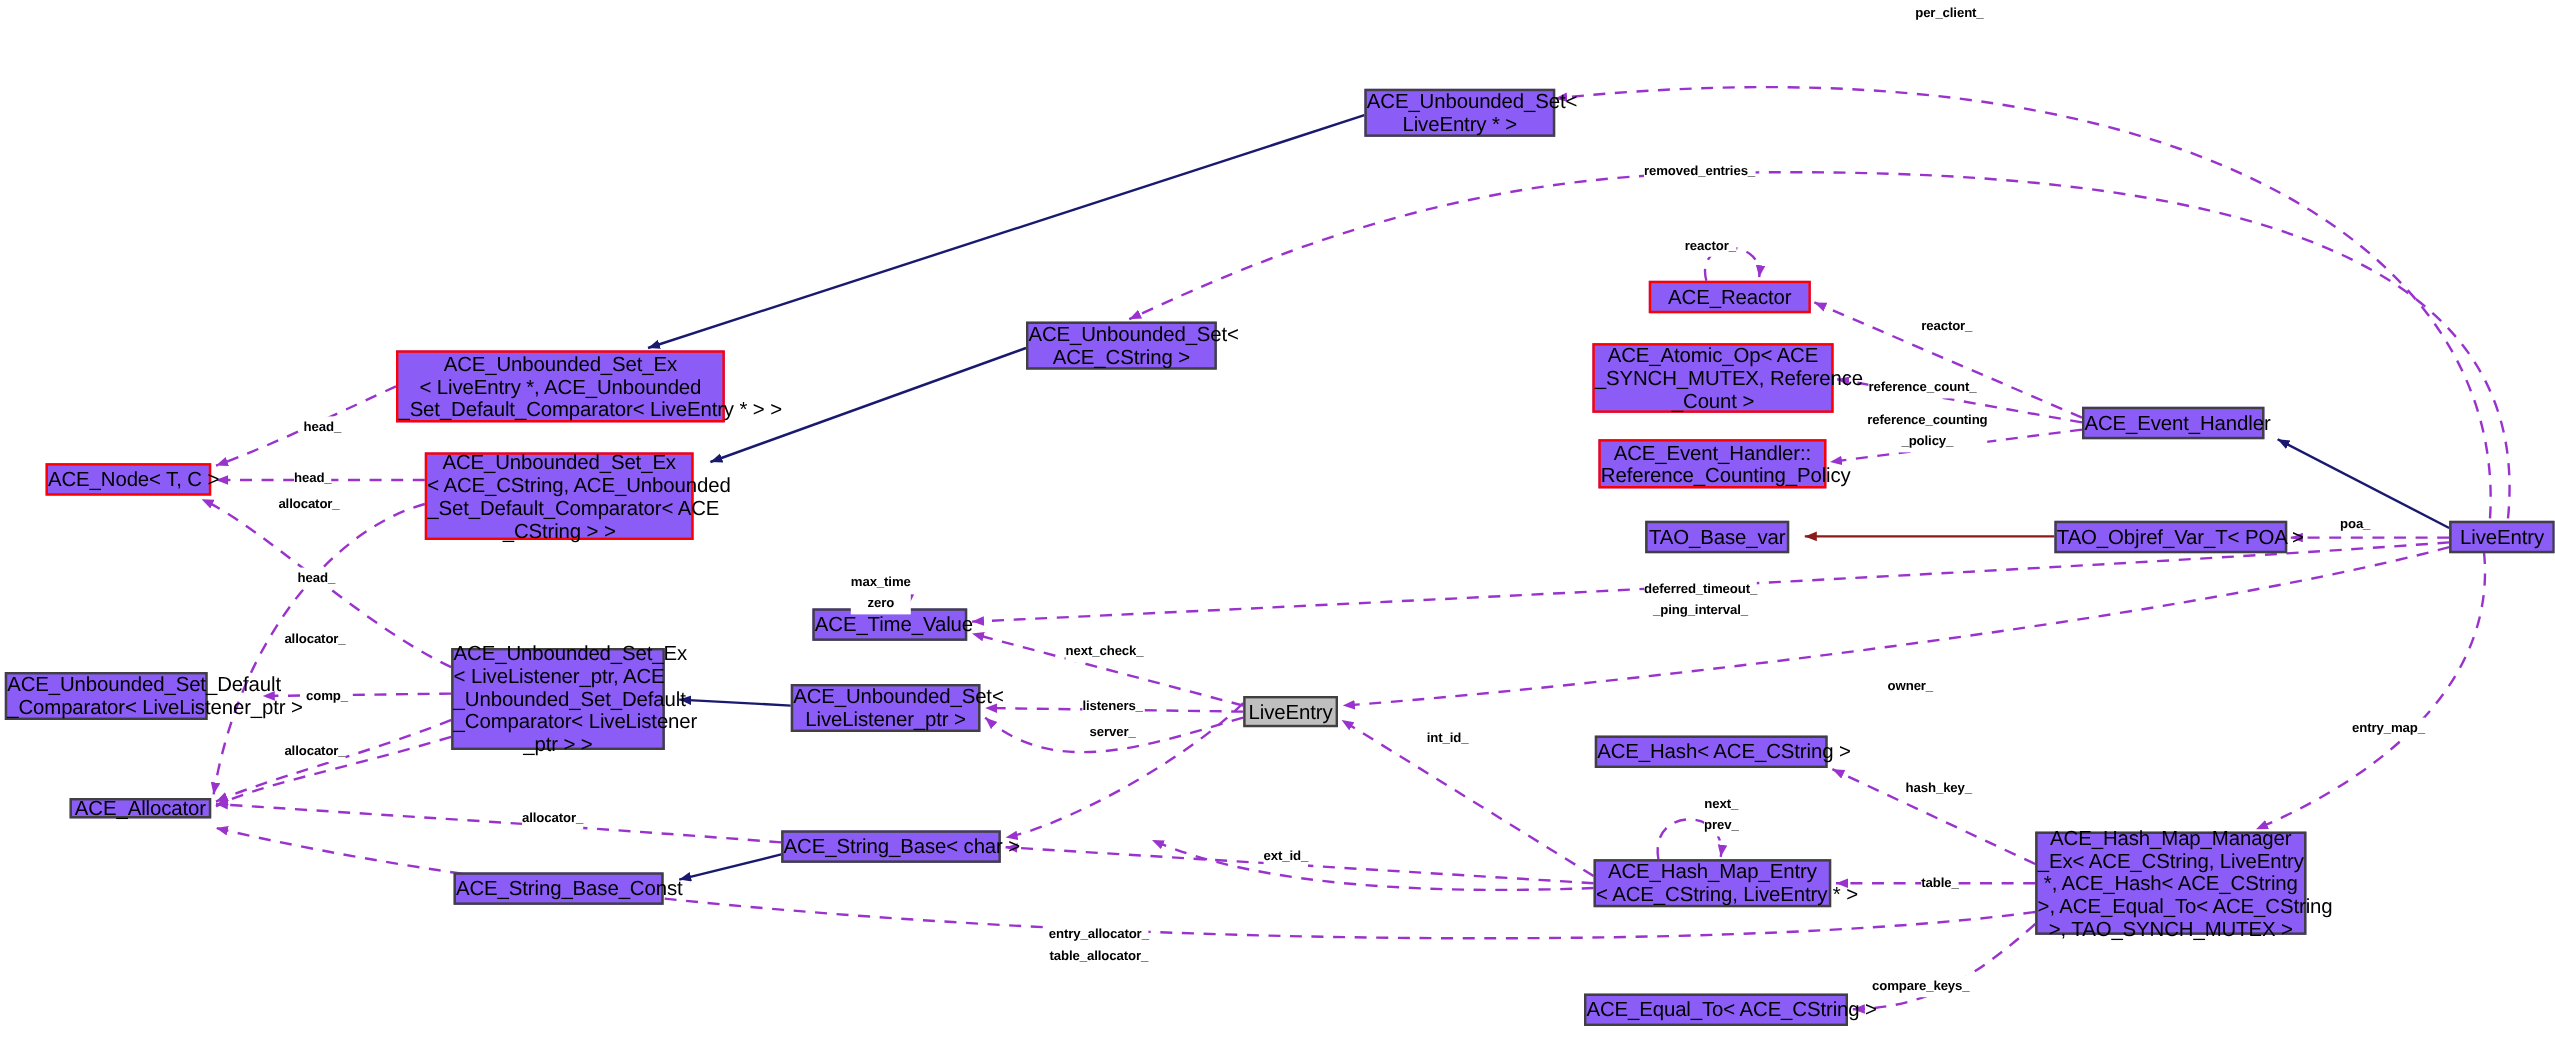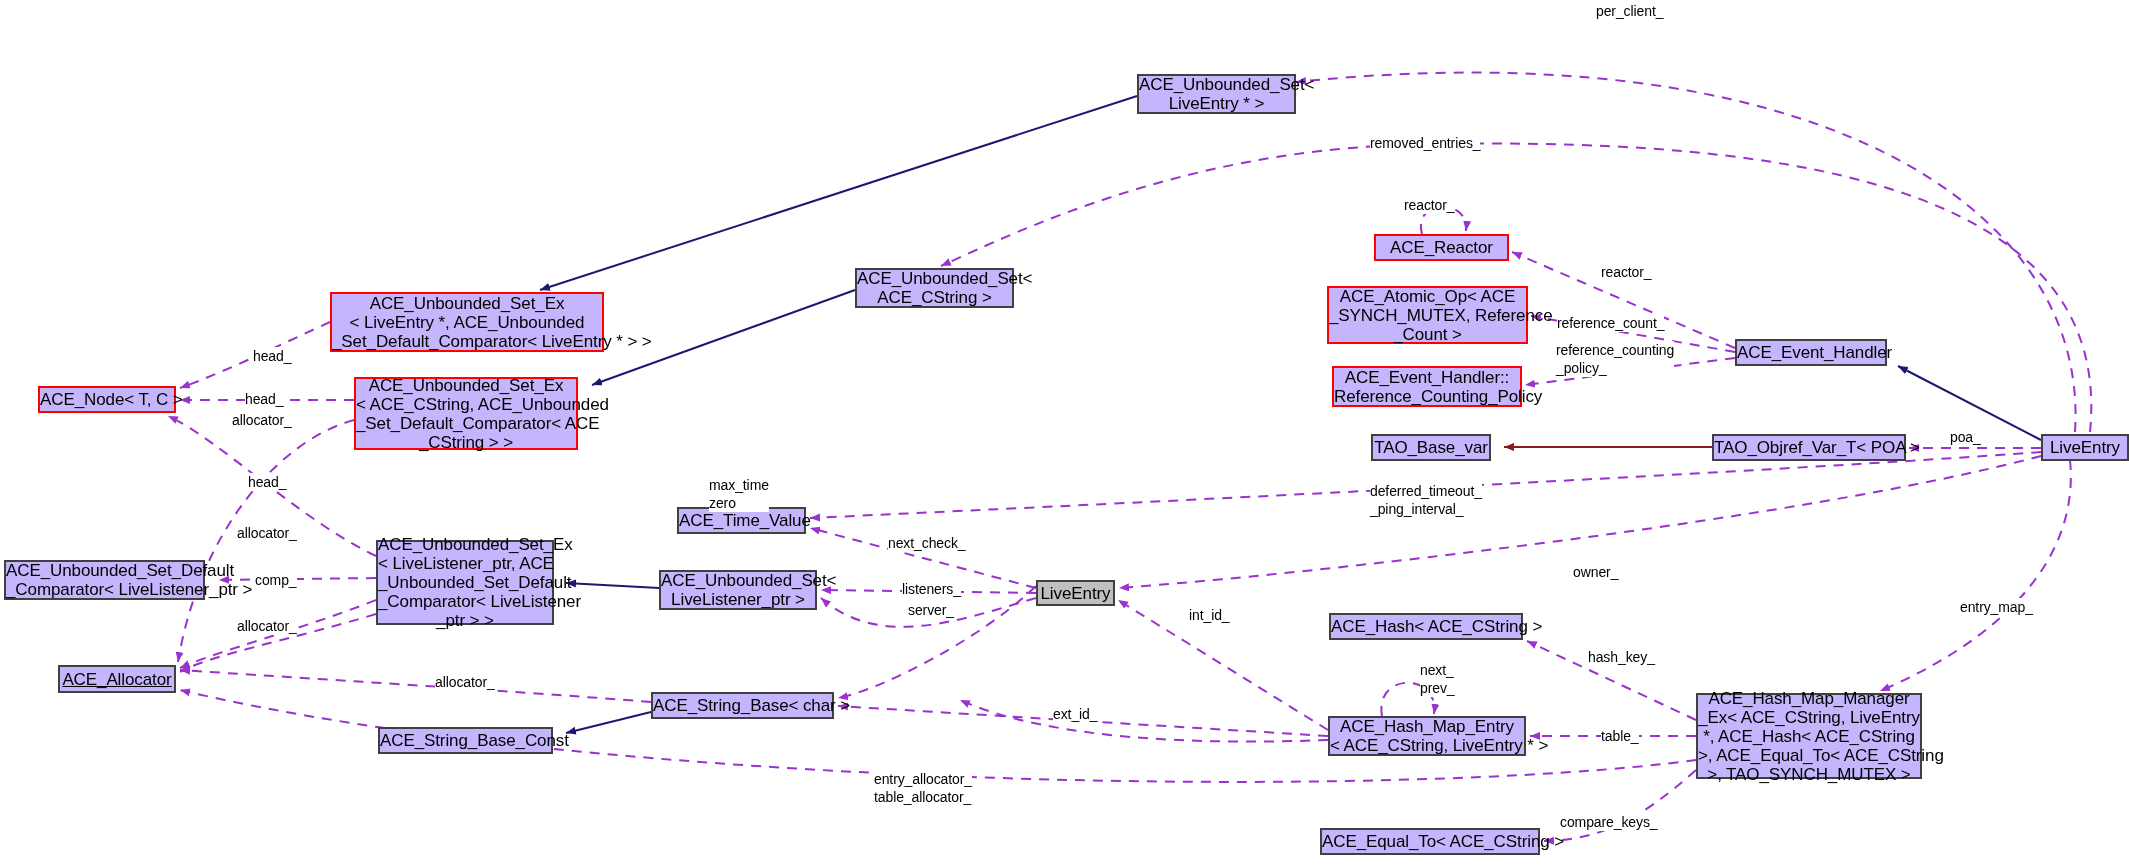--- a/index.html
+++ b/index.html
@@ -26,21 +26,21 @@
   .node {
     position: absolute;
     box-sizing: border-box;
     display: flex;
     align-items: center;
     justify-content: center;
     text-align: center;
     font-size: 17px;
     line-height: 19px;
     color: #000000;
-    background: #c4b5fd;
+    background: #8b5cf6;
     white-space: pre;
     letter-spacing: -0.1px;
     z-index: 5;
   }
   .node.b-red {
     border: 2px solid #ff0000;
   }
   .node.b-dark {
     border: 2px solid #404040;
   }
@@ -48,27 +48,29 @@
     background: #bfbfbf;
     border: 2px solid #404040;
   }
   .node .node-label {
     display: block;
     width: 100%;
     padding: 1px 4px;
   }
   .edge-label {
     position: absolute;
-    font-size: 14px;
+    font-size: 11px;
     line-height: 18px;
     color: #000000;
     background: #ffffff;
     white-space: pre;
+    text-align: center;
     z-index: 6;
     letter-spacing: -0.1px;
+    font-weight: bold;
   }
 </style>
 </head>
 <body>
 
 <div id="diagram-root">
 
   <svg id="edge-layer" viewBox="0 0 2129 865" xmlns="http://www.w3.org/2000/svg">
     <defs>
       <marker id="arrow-inherit" markerWidth="12" markerHeight="12" refX="10" refY="4" orient="auto" markerUnits="userSpaceOnUse">
@@ -192,39 +194,39 @@
   </div>
 
   <div class="node b-dark" style="left:376px;top:540px;width:178px;height:85px;">
     <span class="node-label">ACE_Unbounded_Set_Ex
 &lt; LiveListener_ptr, ACE
 _Unbounded_Set_Default
 _Comparator&lt; LiveListener
 _ptr &gt; &gt;</span>
   </div>
 
-  <div class="node b-dark" style="left:4px;top:560px;width:201px;height:40px;">
+  <div class="node b-dark" style="left:4px;top:560px;width:169px;height:40px;">
     <span class="node-label">ACE_Unbounded_Set_Default
 _Comparator&lt; LiveListener_ptr &gt;</span>
   </div>
 
   <div class="node b-dark" style="left:659px;top:570px;width:158px;height:40px;">
     <span class="node-label">ACE_Unbounded_Set&lt;
 LiveListener_ptr &gt;</span>
   </div>
 
   <div class="node highlight" style="left:1036px;top:580px;width:79px;height:26px;">
     <span class="node-label">LiveEntry</span>
   </div>
 
   <div class="node b-dark" style="left:1329px;top:613px;width:194px;height:27px;">
     <span class="node-label">ACE_Hash&lt; ACE_CString &gt;</span>
   </div>
 
-  <div class="node b-dark" style="left:58px;top:665px;width:118px;height:28px;text-decoration:underline;">
+  <div class="node b-dark" style="left:58px;top:665px;width:118px;height:17px;">
     <span class="node-label">ACE_Allocator</span>
   </div>
 
   <div class="node b-dark" style="left:651px;top:692px;width:183px;height:27px;">
     <span class="node-label">ACE_String_Base&lt; char &gt;</span>
   </div>
 
   <div class="node b-dark" style="left:1328px;top:716px;width:198px;height:40px;">
     <span class="node-label">ACE_Hash_Map_Entry
 &lt; ACE_CString, LiveEntry * &gt;</span>

